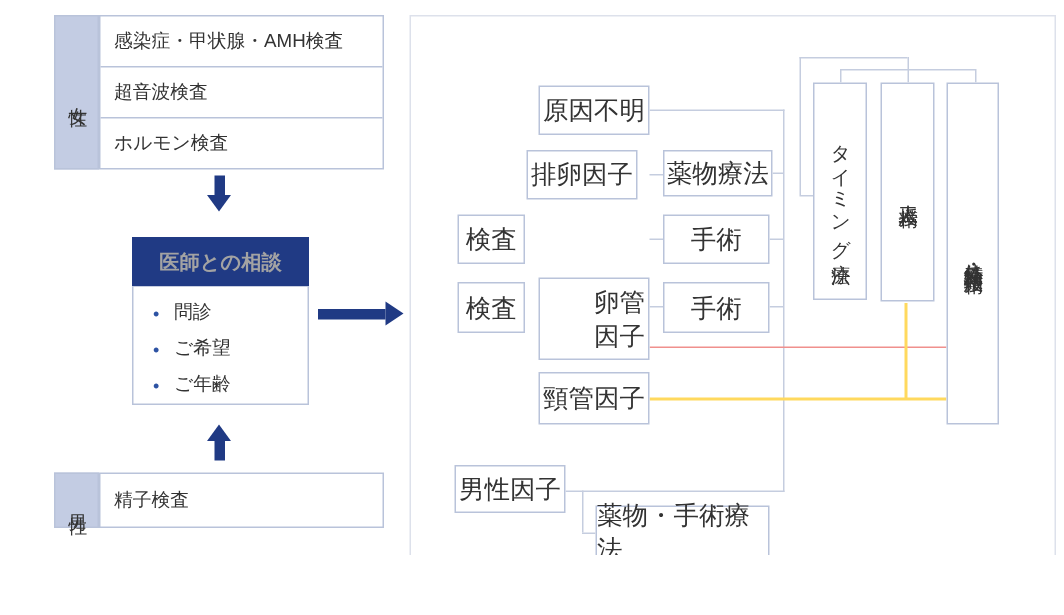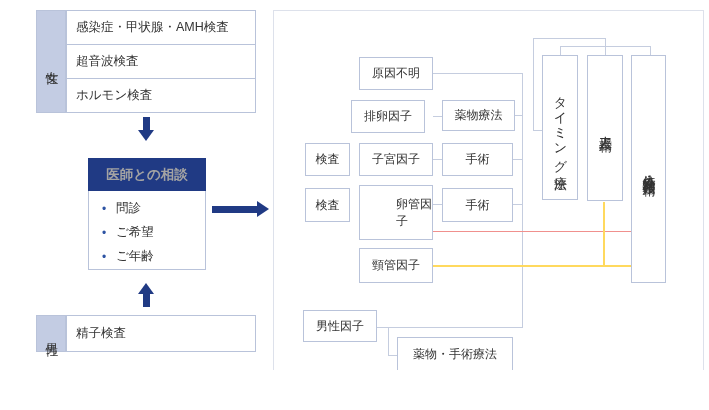--- a/index.html
+++ b/index.html
@@ -3,21 +3,21 @@
 <meta charset="utf-8">
 <style>
   :root{
     --navy:#203a84; --label:#c3cce3; --border:#b9c3da; --line:#c5cddf;
     --red:#f0908d; --yellow:#ffd95e; --text:#333333; --cborder:#dde1eb; --bullet:#2d53a3;
   }
   html,body{margin:0;padding:0;background:#fff;}
   #stage{position:relative;width:709px;height:370px;background:#fff;overflow:hidden;
          font-family:"Liberation Sans","DejaVu Sans",sans-serif;color:var(--text);}
   .box{position:absolute;box-sizing:border-box;background:#fff;border:1px solid var(--border);
-       display:flex;align-items:center;justify-content:center;font-size:12px;color:var(--text);}
+       display:flex;align-items:center;justify-content:center;font-size:17px;color:var(--text);}
   .vtext{writing-mode:vertical-rl;text-orientation:upright;letter-spacing:1px;}
   .label-box{position:absolute;box-sizing:border-box;background:var(--label);border:1px solid var(--border);
        display:flex;align-items:center;justify-content:center;font-size:12.5px;line-height:1.1;}
   .rows{position:absolute;box-sizing:border-box;background:#fff;border:1px solid var(--border);
         display:flex;flex-direction:column;}
   .rows .row{flex:1;display:flex;align-items:center;padding-left:9px;font-size:12.5px;}
   .rows .row + .row{border-top:1px solid var(--border);}
   .hl{position:absolute;height:1px;background:var(--line);}
   .vl{position:absolute;width:1px;background:var(--line);}
   .hl.red{height:1px;background:var(--red);}
@@ -118,21 +118,20 @@
   </div>
   <div>
     <div class="hl yel" style="left:433px;top:265px;width:198px;"></div>
     <div class="vl yel" style="left:603px;top:202px;height:64px;"></div>
   </div>
 
   <div class="box" style="left:359px;top:57px;width:74px;height:33px;">原因不明</div>
   <div class="box" style="left:351px;top:100px;width:74px;height:33px;">排卵因子</div>
   <div class="box" style="left:442px;top:100px;width:73px;height:31px;">薬物療法</div>
   <div class="box" style="left:305px;top:143px;width:45px;height:33px;">検査</div>
-  <div class="box" style="left:359px;top:143px;width:74px;height:33px;">子宮因子</div>
   <div class="box" style="left:442px;top:143px;width:71px;height:33px;">手術</div>
   <div class="box" style="left:305px;top:188px;width:45px;height:34px;">検査</div>
   <div class="box" style="left:359px;top:185px;width:74px;height:55px;padding-left:36px;">卵管因子</div>
   <div class="box" style="left:442px;top:188px;width:71px;height:34px;">手術</div>
   <div class="box" style="left:303px;top:310px;width:74px;height:32px;">男性因子</div>
   <div class="box" style="left:359px;top:248px;width:74px;height:35px;">頸管因子</div>
   <div class="box" style="left:397px;top:337px;width:116px;height:35px;">薬物・手術療法</div>
 
   <div class="box vtext" style="left:542px;top:55px;width:36px;height:145px;font-size:13px;">タイミング療法</div>
   <div class="box vtext" style="left:587px;top:55px;width:36px;height:146px;font-size:13px;">人工授精</div>

